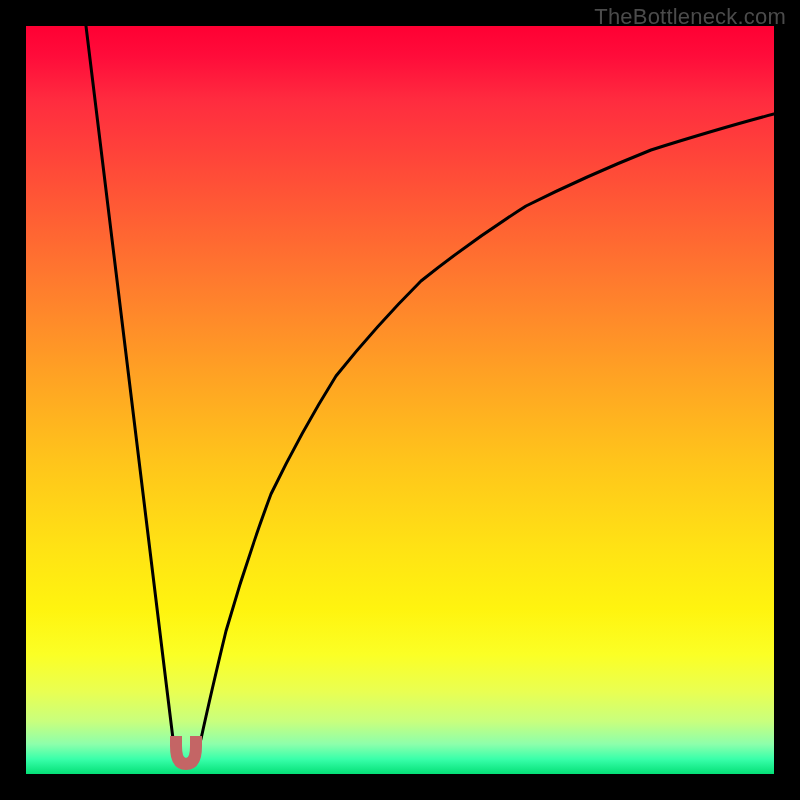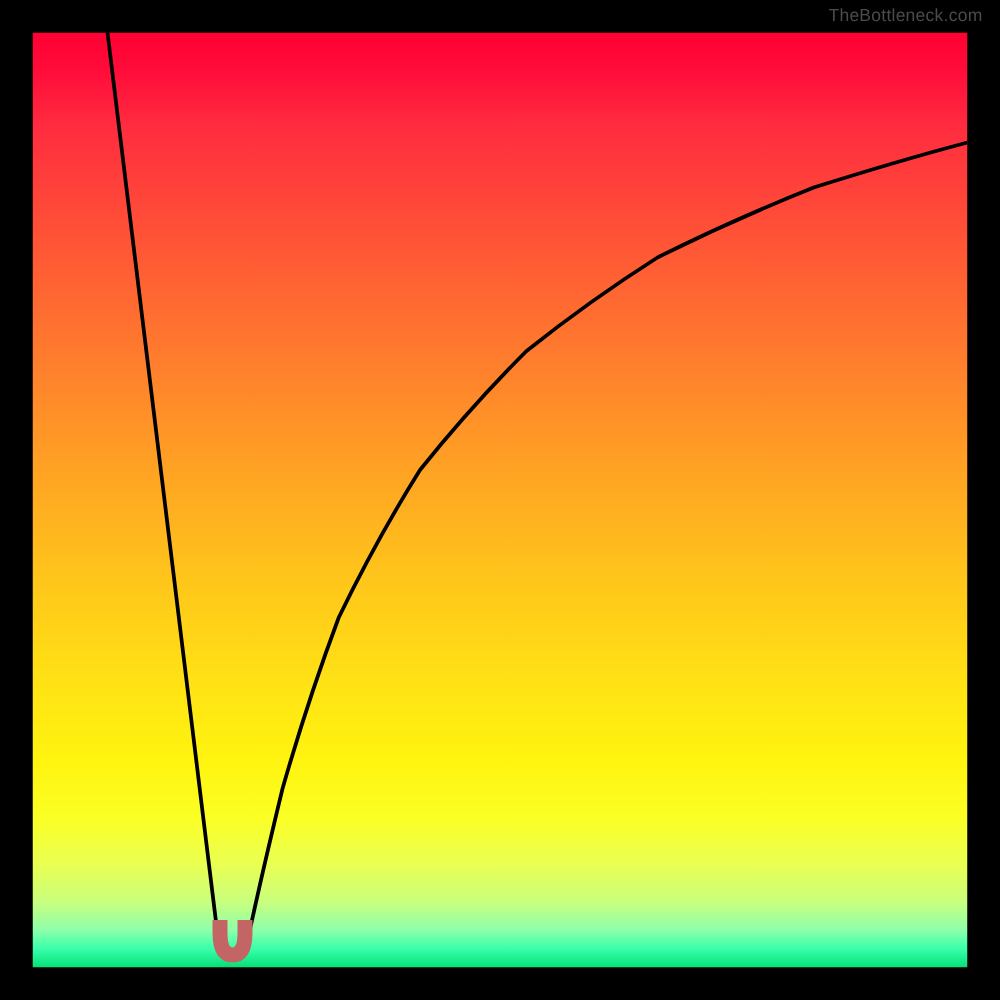--- a/index.html
+++ b/index.html
@@ -58,21 +58,21 @@
     left: 142px;
     bottom: 0px;
     width: 36px;
     height: 38px;
   }
   .watermark {
     position: absolute;
     top: 4px;
     right: 14px;
     color: #4b4b4b;
-    font-size: 14px;
+    font-size: 22px;
     letter-spacing: 0.2px;
     font-weight: 400;
     user-select: none;
   }
 </style>
 </head>
 <body>
 
 <div class="outer">
 

